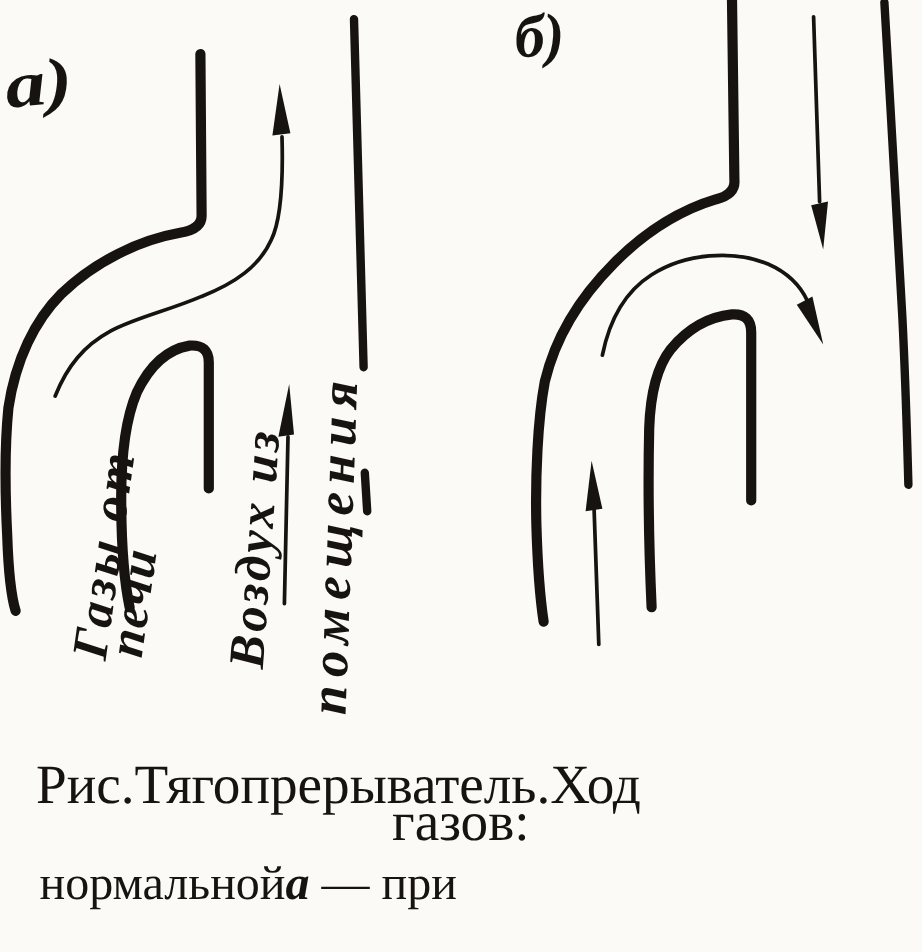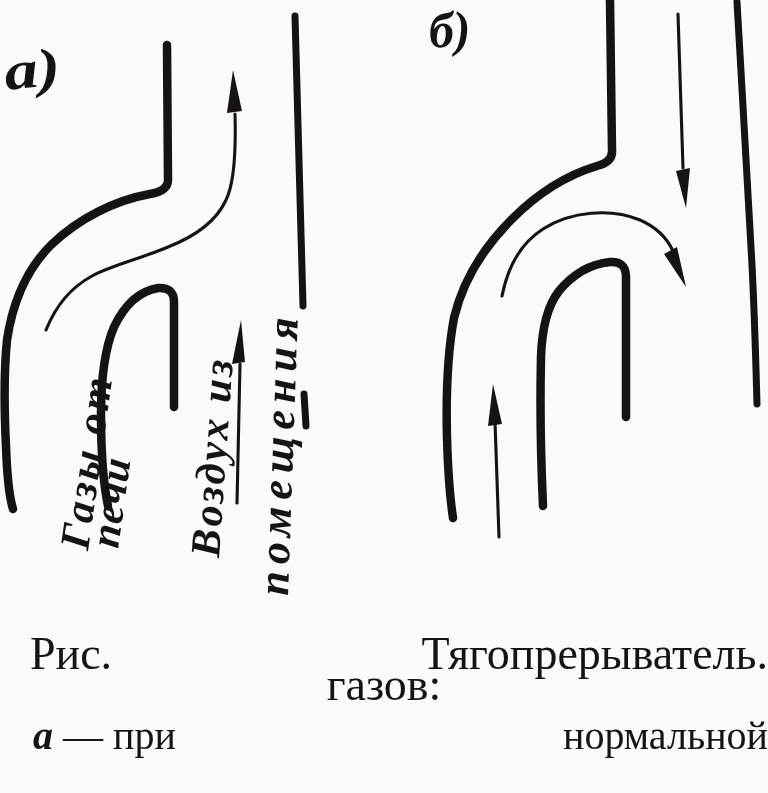--- a/index.html
+++ b/index.html
@@ -20,21 +20,21 @@
   .head{fill:var(--ink);stroke:none;}
   .panel-label{font:italic 700 54px "Liberation Serif", serif;fill:var(--ink);}
   .panel-label-b{font:italic 700 50px "Liberation Serif", serif;fill:var(--ink);}
   .rot-label{font:italic 700 42px "Liberation Serif", serif;fill:var(--ink);}
   .rot-label-wide{font:italic 700 44px "Liberation Serif", serif;fill:var(--ink);letter-spacing:7px;}
   .ls3{letter-spacing:3px;}
   .ls1{letter-spacing:1px;}
   .cap{position:absolute;line-height:1.05;white-space:nowrap;}
   .cap-main{font-size:46px;}
   .cap-sub{font-size:40px;}
-  .just{display:flex;justify-content:space-between;}
+  .just{display:flex;}
   .center{text-align:center;}
   .em-label{font-style:italic;font-weight:700;}
   .em-label-light{font-style:italic;font-weight:400;}
 </style>
 </head>
 <body>
 
 <div class="page">
 
   <svg width="768" height="600" viewBox="0 0 768 600">
@@ -83,23 +83,24 @@
       <polygon class="head" points="686,287 664,254 677,247"></polygon>
 
       <path class="flow" d="M499,537 L495,422"></path>
       <polygon class="head" points="493,384 488,426 502,424"></polygon>
     </g>
   </svg>
 
   <div class="cap cap-main just" style="left:30px;top:630px;width:738px;">
     <span>Рис.</span>
     <span>Тягопрерыватель.</span>
+    <span>Ход</span>
   </div>
 
   <div class="cap cap-main center" style="left:14px;top:661px;width:740px;">газов:</div>
 
   <div class="cap cap-sub just" style="left:33px;top:715px;width:735px;">
+    <span>нормальной</span>
     <span><i class="em-label">а</i><span> — при</span></span>
-    <span>нормальной</span>
   </div>
 
 
 </div>
 
 </body></html>

